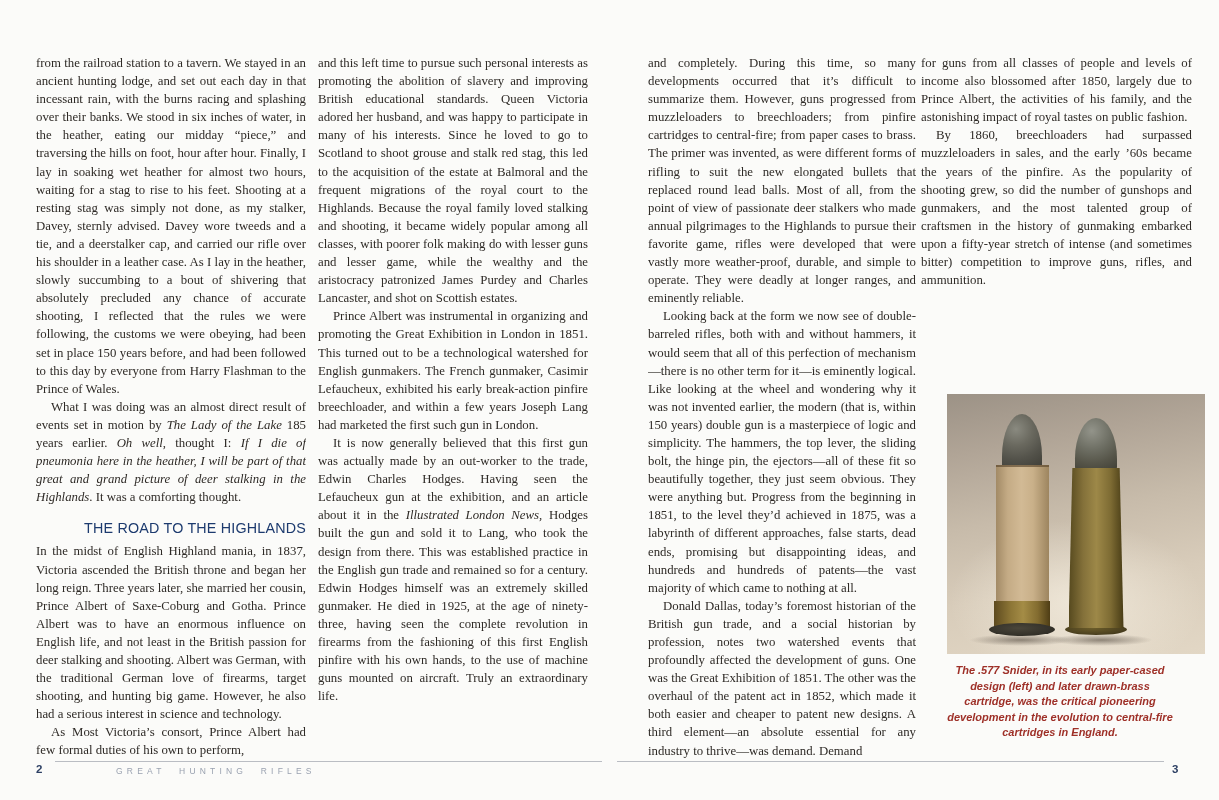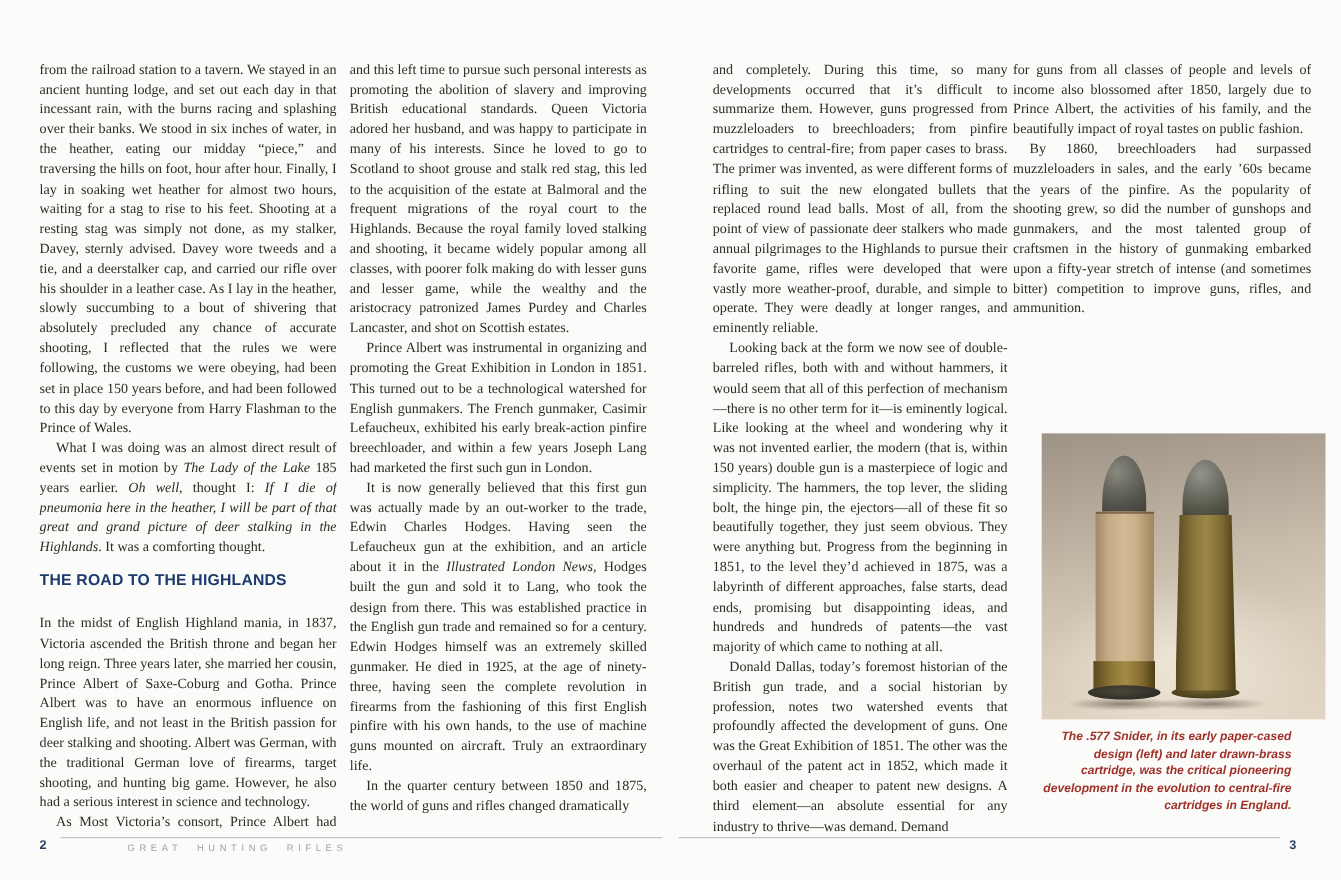--- a/index.html
+++ b/index.html
@@ -15,23 +15,23 @@
   
   .column{
     position:absolute; top:54px; height:706px; overflow:hidden;
     text-align:justify; font-size:12.8px; line-height:18.1px; color:var(--text);
     hyphens:auto; -webkit-hyphens:auto;
   }
   .para{margin:0;}
   .para.indent{text-indent:15px;}
   .para em{font-style:italic;}
   .col-heading{
-    font-family:"Liberation Sans", sans-serif; font-weight:bold;
+    font-family:"Liberation Sans", sans-serif; font-weight:normal;
     color:var(--heading); font-size:14.3px; letter-spacing:0.2px;
-    margin:13px 0 20px 0; text-align:left; text-indent:0;
+    margin:13px 0 5px 0; text-align:right; text-indent:0;
   }
   
   .photo{
     position:absolute; left:947px; top:394px; width:258px; height:260px;
     margin:0; overflow:hidden;
     background:
       radial-gradient(ellipse 70% 45% at 50% 80%, rgba(255,250,238,0.55), rgba(255,250,238,0) 70%),
       linear-gradient(170deg,#9c9286 0%, #b0a496 20%, #c7bbaa 45%, #d8ccba 70%, #e2d7c5 100%);
   }
   .gshadow{position:absolute; height:12px; border-radius:50%;
@@ -64,21 +64,21 @@
   .body-brass{
     width:55px;height:160px;margin-top:-2px;
     clip-path:polygon(7% 0, 93% 0, 100% 100%, 0 100%);
     background:linear-gradient(90deg,#574a1f 0%, #84713a 26%, #9d8848 50%, #7d6b33 76%, #463a14 100%);
   }
   .rim-brass{width:62px;height:11px;
     background:radial-gradient(ellipse at 45% 40%, #6b5c2a 0%, #4d4220 60%, #352c12 100%);}
   .caption{
     position:absolute; left:946px; top:663px; width:228px;
     font-family:"Liberation Sans", sans-serif; font-weight:bold; font-style:italic;
-    font-size:11px; line-height:15.6px; color:var(--caption); text-align:right;
+    font-size:11px; line-height:15.6px; color:var(--caption); text-align:center;
   }
   
   .rule{position:absolute; top:761px; height:1px; background:var(--rule);}
   .rule-left{left:55px; width:547px;}
   .rule-right{left:617px; width:547px;}
   .pagenum{
     position:absolute; top:763px; font-family:"Liberation Sans", sans-serif;
     font-weight:bold; font-size:11.5px; color:var(--pagenum);
   }
   .pagenum-left{left:36px;}
@@ -100,30 +100,29 @@
       <p class="para">from the railroad station to a tavern. We stayed in an ancient hunting lodge, and set out each day in that incessant rain, with the burns racing and splashing over their banks. We stood in six inches of water, in the heather, eating our midday “piece,” and traversing the hills on foot, hour after hour. Finally, I lay in soaking wet heather for almost two hours, waiting for a stag to rise to his feet. Shooting at a resting stag was simply not done, as my stalker, Davey, sternly advised. Davey wore tweeds and a tie, and a deerstalker cap, and carried our rifle over his shoulder in a leather case. As I lay in the heather, slowly succumbing to a bout of shivering that absolutely precluded any chance of accurate shooting, I reflected that the rules we were following, the customs we were obeying, had been set in place 150 years before, and had been followed to this day by everyone from Harry Flashman to the Prince of Wales.</p>
       <p class="para indent">What I was doing was an almost direct result of events set in motion by <em>The Lady of the Lake</em> 185 years earlier. <em>Oh well</em>, thought I: <em>If I die of pneumonia here in the heather, I will be part of that great and grand picture of deer stalking in the Highlands</em>. It was a comforting thought.</p>
       <div class="col-heading">THE ROAD TO THE HIGHLANDS</div>
       <p class="para">In the midst of English Highland mania, in 1837, Victoria ascended the British throne and began her long reign. Three years later, she married her cousin, Prince Albert of Saxe-Coburg and Gotha. Prince Albert was to have an enormous influence on English life, and not least in the British passion for deer stalking and shooting. Albert was German, with the traditional German love of firearms, target shooting, and hunting big game. However, he also had a serious interest in science and technology.</p>
       <p class="para indent">As Most Victoria’s consort, Prince Albert had few formal duties of his own to perform,</p>
     </div>
   <div class="column" style="left:318px;width:270px">
       <p class="para">and this left time to pursue such personal interests as promoting the abolition of slavery and improving British educational standards. Queen Victoria adored her husband, and was happy to participate in many of his interests. Since he loved to go to Scotland to shoot grouse and stalk red stag, this led to the acquisition of the estate at Balmoral and the frequent migrations of the royal court to the Highlands. Because the royal family loved stalking and shooting, it became widely popular among all classes, with poorer folk making do with lesser guns and lesser game, while the wealthy and the aristocracy patronized James Purdey and Charles Lancaster, and shot on Scottish estates.</p>
       <p class="para indent">Prince Albert was instrumental in organizing and promoting the Great Exhibition in London in 1851. This turned out to be a technological watershed for English gunmakers. The French gunmaker, Casimir Lefaucheux, exhibited his early break-action pinfire breechloader, and within a few years Joseph Lang had marketed the first such gun in London.</p>
       <p class="para indent">It is now generally believed that this first gun was actually made by an out-worker to the trade, Edwin Charles Hodges. Having seen the Lefaucheux gun at the exhibition, and an article about it in the <em>Illustrated London News,</em> Hodges built the gun and sold it to Lang, who took the design from there. This was established practice in the English gun trade and remained so for a century. Edwin Hodges himself was an extremely skilled gunmaker. He died in 1925, at the age of ninety-three, having seen the complete revolution in firearms from the fashioning of this first English pinfire with his own hands, to the use of machine guns mounted on aircraft. Truly an extraordinary life.</p>
-      <p class="para indent">In the quarter century between 1850 and 1875, the world of guns and rifles changed dramatically</p>
     </div>
 
   <div class="column" style="left:648px;width:268px">
       <p class="para">and completely. During this time, so many developments occurred that it’s difficult to summarize them. However, guns progressed from muzzleloaders to breechloaders; from pinfire cartridges to central-fire; from paper cases to brass. The primer was invented, as were different forms of rifling to suit the new elongated bullets that replaced round lead balls. Most of all, from the point of view of passionate deer stalkers who made annual pilgrimages to the Highlands to pursue their favorite game, rifles were developed that were vastly more weather-proof, durable, and simple to operate. They were deadly at longer ranges, and eminently reliable.</p>
       <p class="para indent">Looking back at the form we now see of double-barreled rifles, both with and without hammers, it would seem that all of this perfection of mechanism—there is no other term for it—is eminently logical. Like looking at the wheel and wondering why it was not invented earlier, the modern (that is, within 150 years) double gun is a masterpiece of logic and simplicity. The hammers, the top lever, the sliding bolt, the hinge pin, the ejectors—all of these fit so beautifully together, they just seem obvious. They were anything but. Progress from the beginning in 1851, to the level they’d achieved in 1875, was a labyrinth of different approaches, false starts, dead ends, promising but disappointing ideas, and hundreds and hundreds of patents—the vast majority of which came to nothing at all.</p>
       <p class="para indent">Donald Dallas, today’s foremost historian of the British gun trade, and a social historian by profession, notes two watershed events that profoundly affected the development of guns. One was the Great Exhibition of 1851. The other was the overhaul of the patent act in 1852, which made it both easier and cheaper to patent new designs. A third element—an absolute essential for any industry to thrive—was demand. Demand</p>
     </div>
   <div class="column" style="left:921px;width:271px">
-      <p class="para">for guns from all classes of people and levels of income also blossomed after 1850, largely due to Prince Albert, the activities of his family, and the beautifully impact of royal tastes on public fashion.</p>
+      <p class="para">for guns from all classes of people and levels of income also blossomed after 1850, largely due to Prince Albert, the activities of his family, and the astonishing impact of royal tastes on public fashion.</p>
       <p class="para indent">By 1860, breechloaders had surpassed muzzleloaders in sales, and the early ’60s became the years of the pinfire. As the popularity of shooting grew, so did the number of gunshops and gunmakers, and the most talented group of craftsmen in the history of gunmaking embarked upon a fifty-year stretch of intense (and sometimes bitter) competition to improve guns, rifles, and ammunition.</p>
     </div>
 
   <figure class="photo">
     <div class="gshadow s1"></div>
     <div class="gshadow s2"></div>
     <div class="cartridge cart-paper">
       <div class="bullet"></div>
       <div class="body-paper"></div>
       <div class="base-brass"></div>

